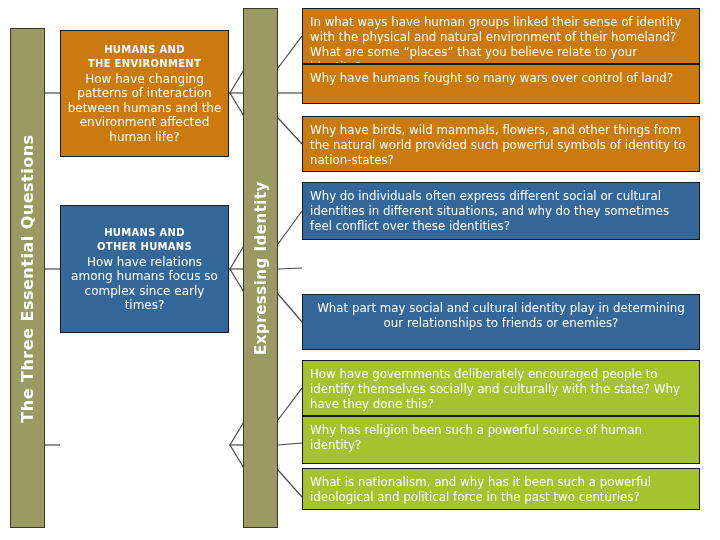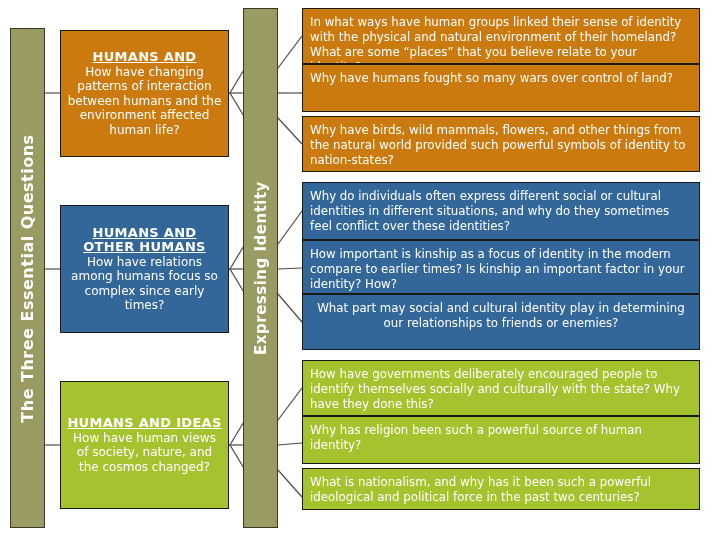--- a/index.html
+++ b/index.html
@@ -52,25 +52,24 @@
     color: #ffffff;
     text-align: center;
     padding: 8px 6px;
     display: flex;
     flex-direction: column;
     align-items: center;
     justify-content: center;
   }
   .theme-box .t-title {
     font-weight: bold;
-    font-size: 13px;
+    font-size: 10px;
     line-height: 14px;
     letter-spacing: 0.3px;
     margin-bottom: 1px;
-    text-decoration: underline;
   }
   .theme-box .t-body {
     font-size: 12px;
     line-height: 14.5px;
   }
   #theme-environment { top: 30px;  height: 127px; background: #cb7a10; }
   #theme-otherhumans { top: 205px; height: 128px; background: #336699; }
   #theme-ideas       { top: 381px; height: 128px; background: #a5c22f; }
 
   
@@ -84,21 +83,21 @@
     font-size: 11.8px;
     line-height: 15px;
     padding: 6px 7px 4px 7px;
     overflow: hidden;
   }
   .q-orange { background: #cb7a10; }
   .q-blue   { background: #336699; }
   .q-green  { background: #a5c22f; }
 
   #q-0 { top: 8px;   height: 56px; }
-  #q-1 { top: 64px;  height: 48px; }
+  #q-1 { top: 64px;  height: 40px; }
   #q-2 { top: 116px; height: 56px; }
 
   #q-3 { top: 182px; height: 58px; }
   #q-4 { top: 240px; height: 54px; }
   #q-5 { top: 294px; height: 56px; text-align: center; }
 
   #q-6 { top: 360px; height: 56px; }
   #q-7 { top: 416px; height: 48px; }
   #q-8 { top: 468px; height: 42px; }
 
@@ -148,55 +147,47 @@
     <span class="vlabel">The Three Essential Questions</span>
   </div>
 
   <div class="vbar" id="bar-expressing">
     <span class="vlabel">Expressing Identity</span>
   </div>
 
   <div class="theme-box" id="theme-environment">
     <div class="t-title">
       <span>HUMANS AND</span><br>
+      <span>THE ENVIRONMENT</span>
     </div>
     <div class="t-body">How have changing patterns of interaction between humans and the environment affected human life?</div>
   </div>
 
   <div class="theme-box" id="theme-otherhumans">
     <div class="t-title">
       <span>HUMANS AND</span><br>
       <span>OTHER HUMANS</span>
     </div>
     <div class="t-body">How have relations among humans focus so complex since early times?</div>
   </div>
 
-  <div class="theme-box" id="theme-ideas">
-    <div class="t-title">
-      <span>HUMANS AND IDEAS</span>
-    </div>
-    <div class="t-body">How have human views of society, nature, and the cosmos changed?</div>
-  </div>
 
   <div class="q-box q-orange" id="q-0">
     <span>In what ways have human groups linked their sense of identity with the physical and natural environment of their homeland? What are some “places” that you believe relate to your identity?</span>
   </div>
   <div class="q-box q-orange" id="q-1">
     <span>Why have humans fought so many wars over control of land?</span>
   </div>
   <div class="q-box q-orange" id="q-2">
     <span>Why have birds, wild mammals, flowers, and other things from the natural world provided such powerful symbols of identity to nation-states?</span>
   </div>
 
   <div class="q-box q-blue" id="q-3">
     <span>Why do individuals often express different social or cultural identities in different situations, and why do they sometimes feel conflict over these identities?</span>
   </div>
-  <div class="q-box q-blue" id="q-4">
-    <span>How important is kinship as a focus of identity in the modern compare to earlier times? Is kinship an important factor in your identity? How?</span>
-  </div>
   <div class="q-box q-blue" id="q-5">
     <span>What part may social and cultural identity play in determining our relationships to friends or enemies?</span>
   </div>
 
   <div class="q-box q-green" id="q-6">
     <span>How have governments deliberately encouraged people to identify themselves socially and culturally with the state? Why have they done this?</span>
   </div>
   <div class="q-box q-green" id="q-7">
     <span>Why has religion been such a powerful source of human identity?</span>
   </div>

